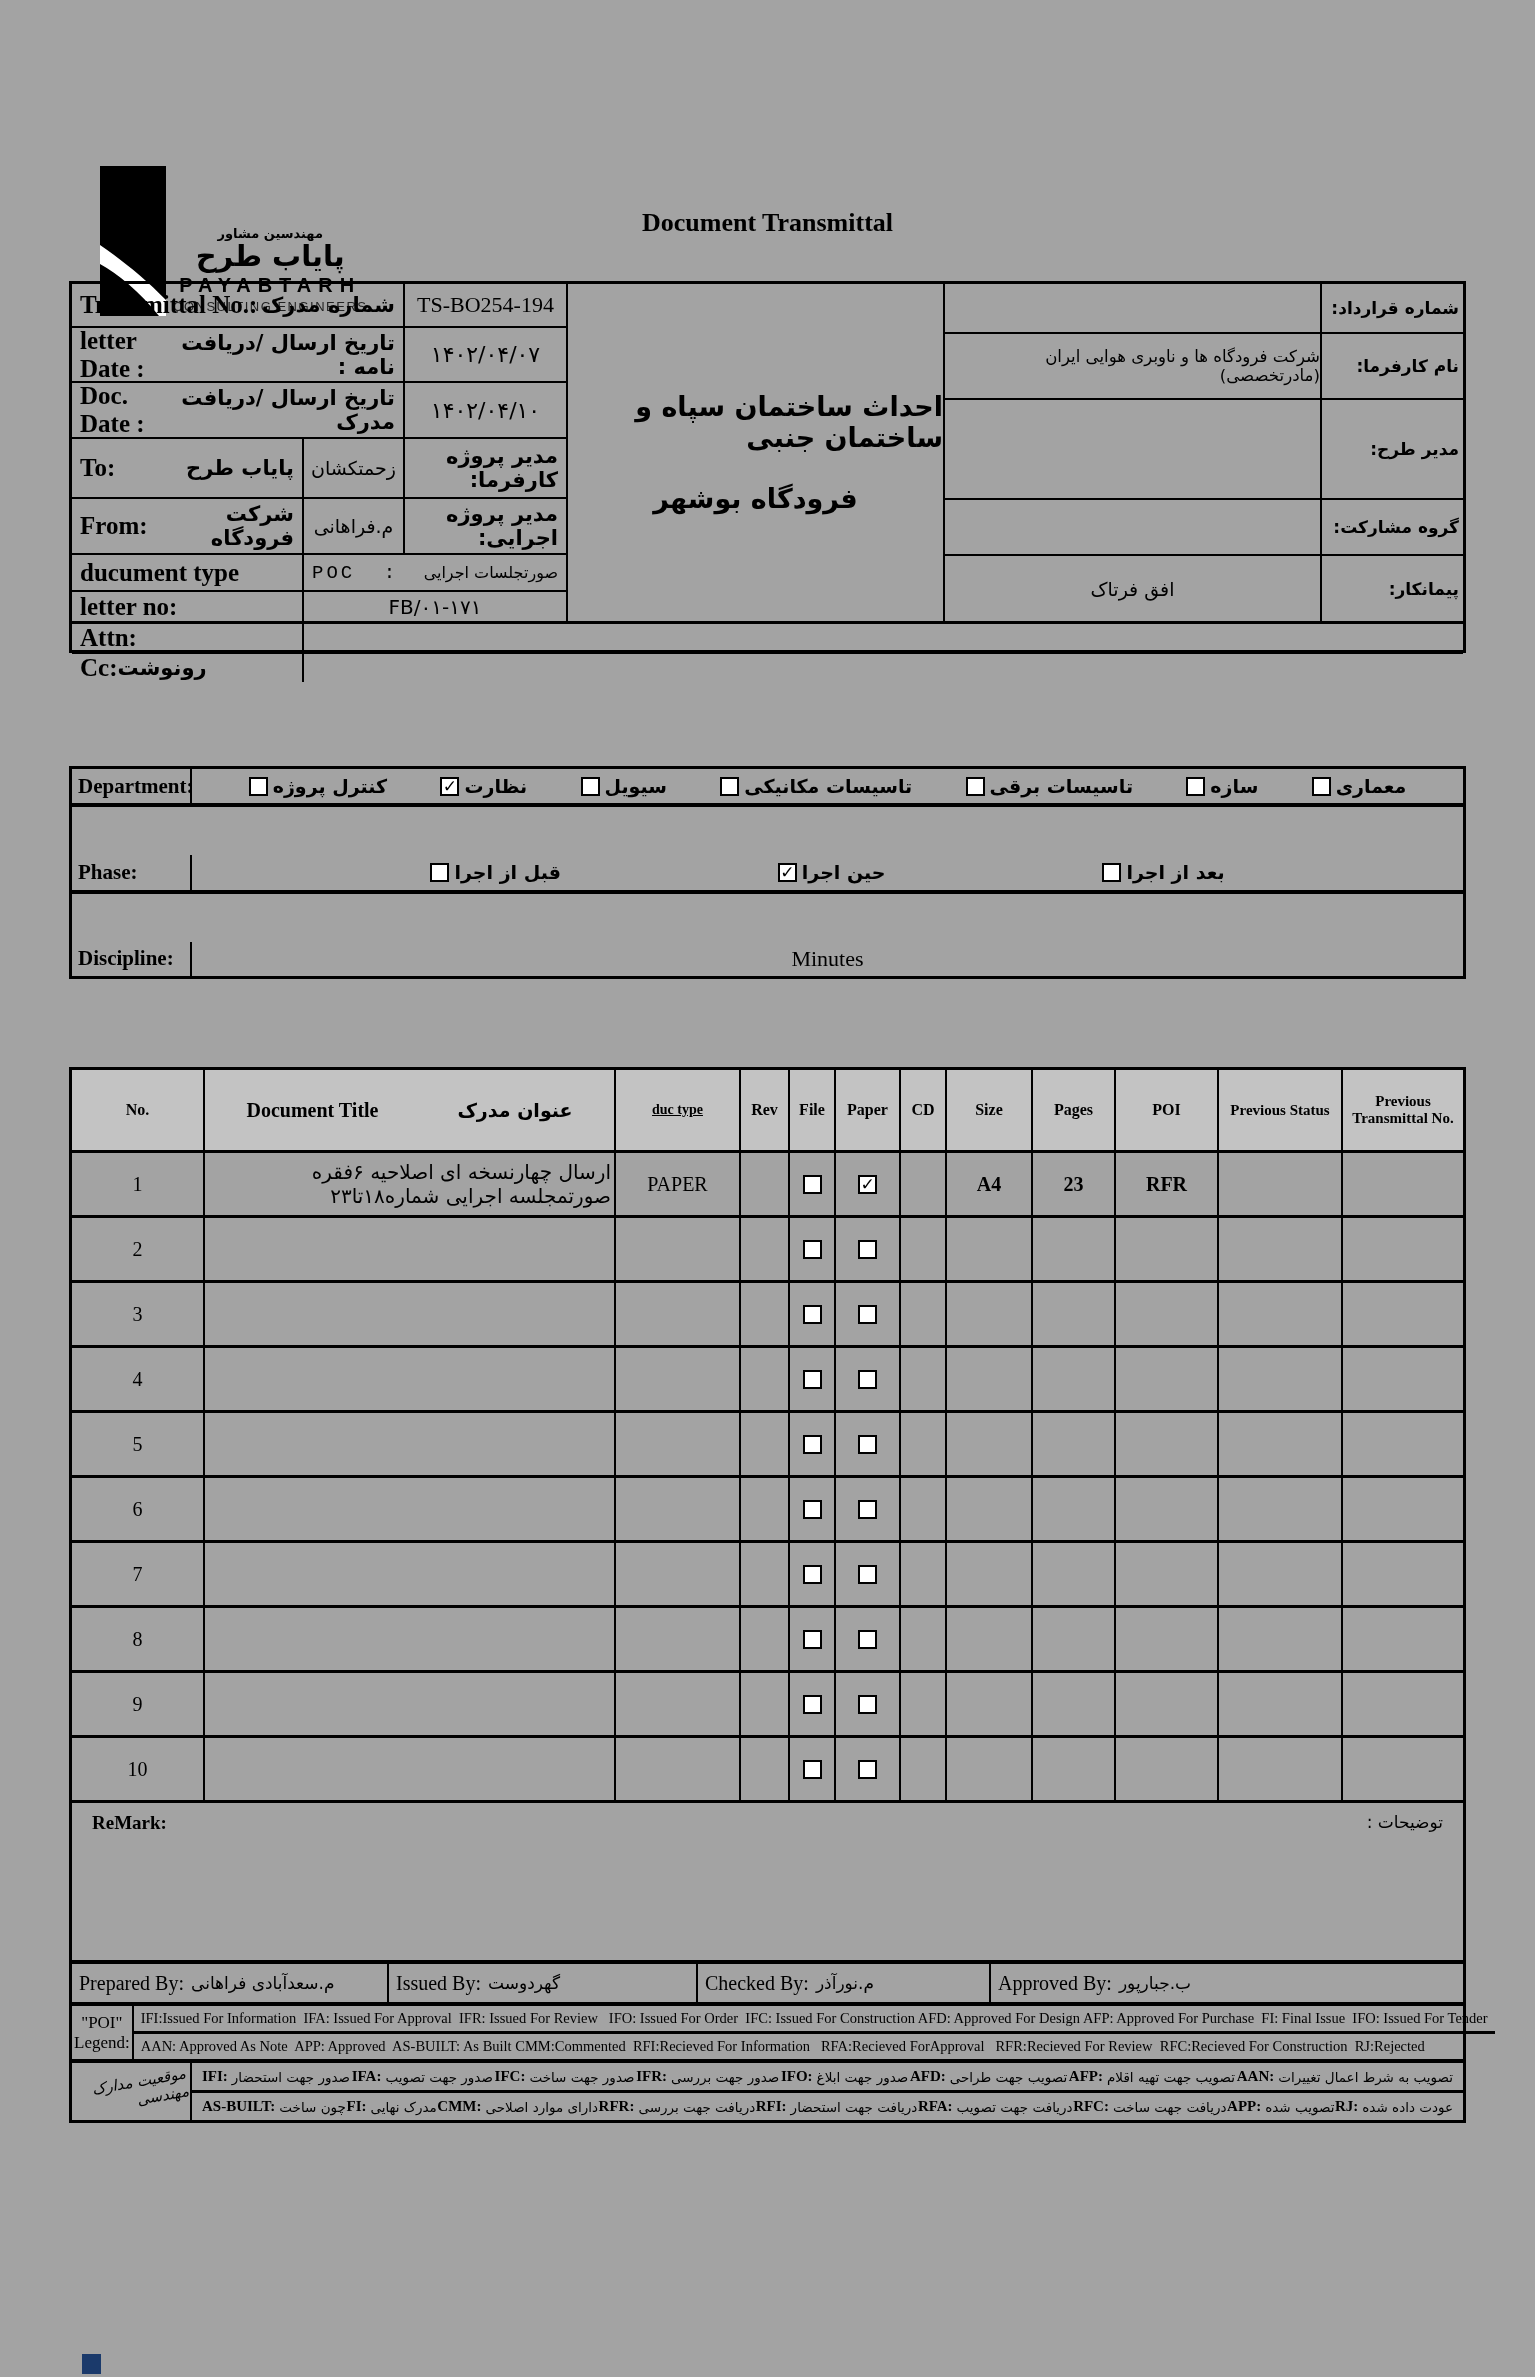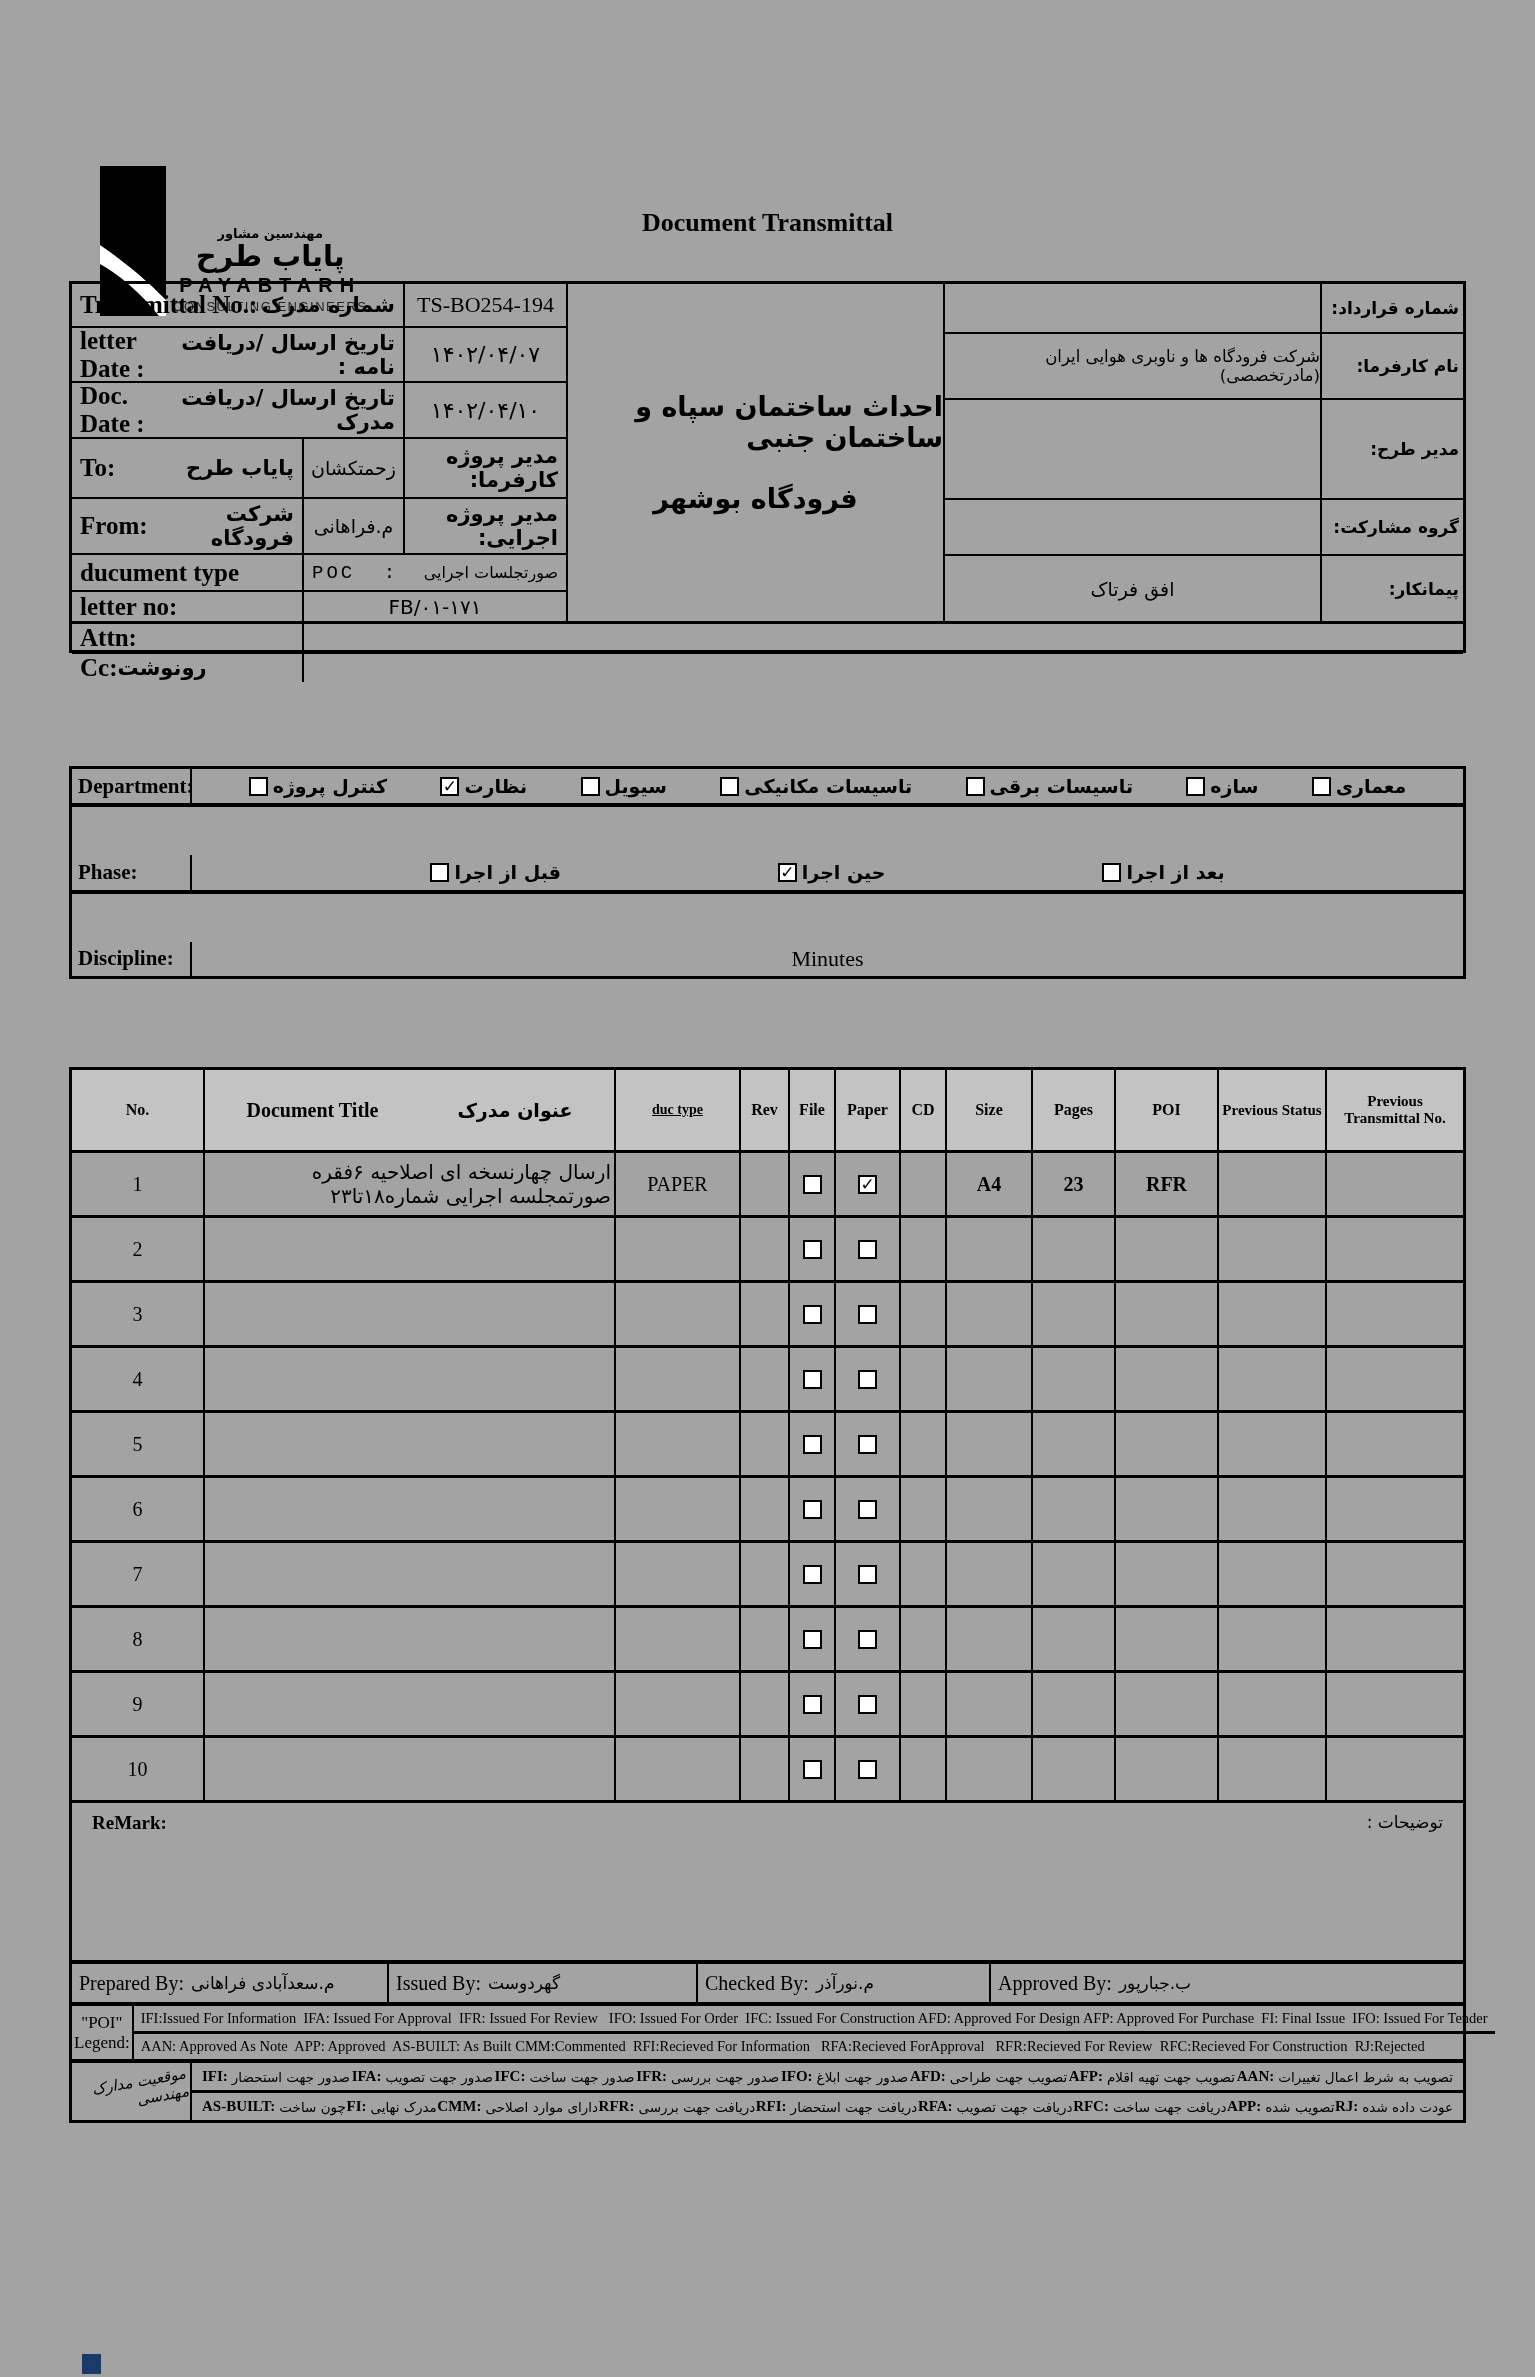--- a/index.html
+++ b/index.html
@@ -77,21 +77,21 @@
   .c-no{width:133px;}
   .c-title{width:411px;}
   .c-duc{width:125px;}
   .c-rev{width:49px;}
   .c-file{width:46px;}
   .c-paper{width:65px;}
   .c-cd{width:46px;}
   .c-size{width:86px;}
   .c-pages{width:83px;}
   .c-poi{width:103px;}
-  .c-pst{width:108px;}
+  .c-pst{width:124px;}
   .c-ptn{flex:1;}
   .row-title{font-size:16.6px;direction:rtl;}
 
   .remark{height:161px;border-bottom:4px solid #000;position:relative;}
   .remark .en{position:absolute;left:20px;top:9px;font-size:19px;font-weight:bold;}
   .remark .fa-l{position:absolute;right:20px;top:9px;font-size:17px;}
 
   .sigrow{display:flex;height:42px;border-bottom:4px solid #000;}
   .sig{display:flex;align-items:center;border-right:2px solid #000;padding:0 7px;gap:7px;}
   .sig:last-child{border-right:none;}

